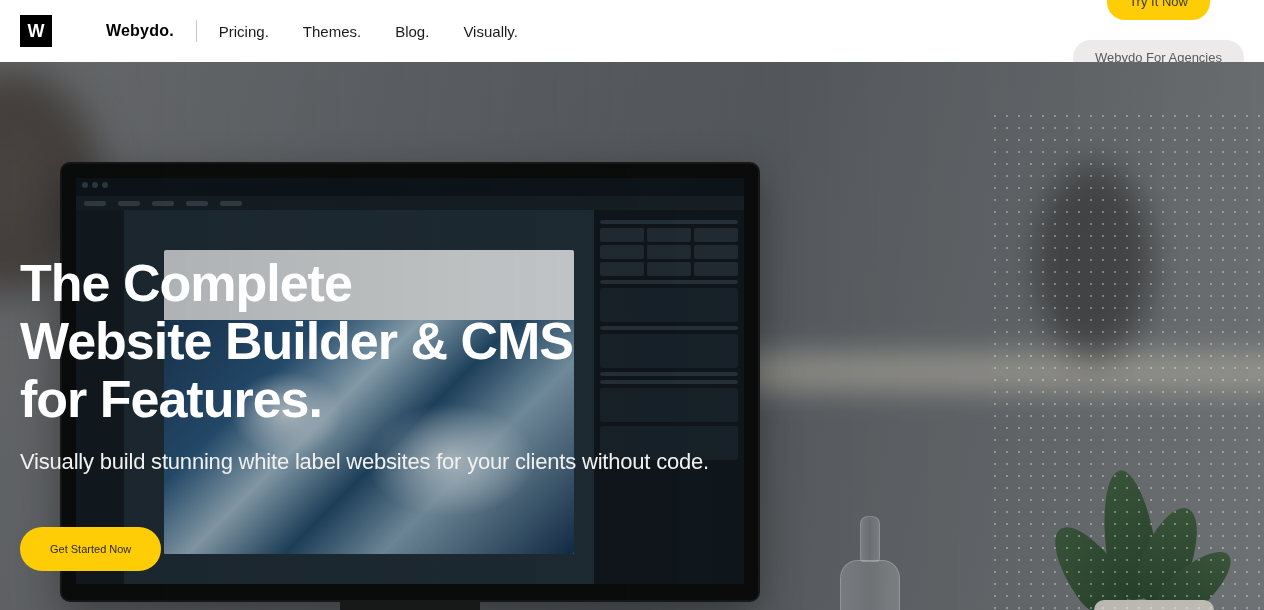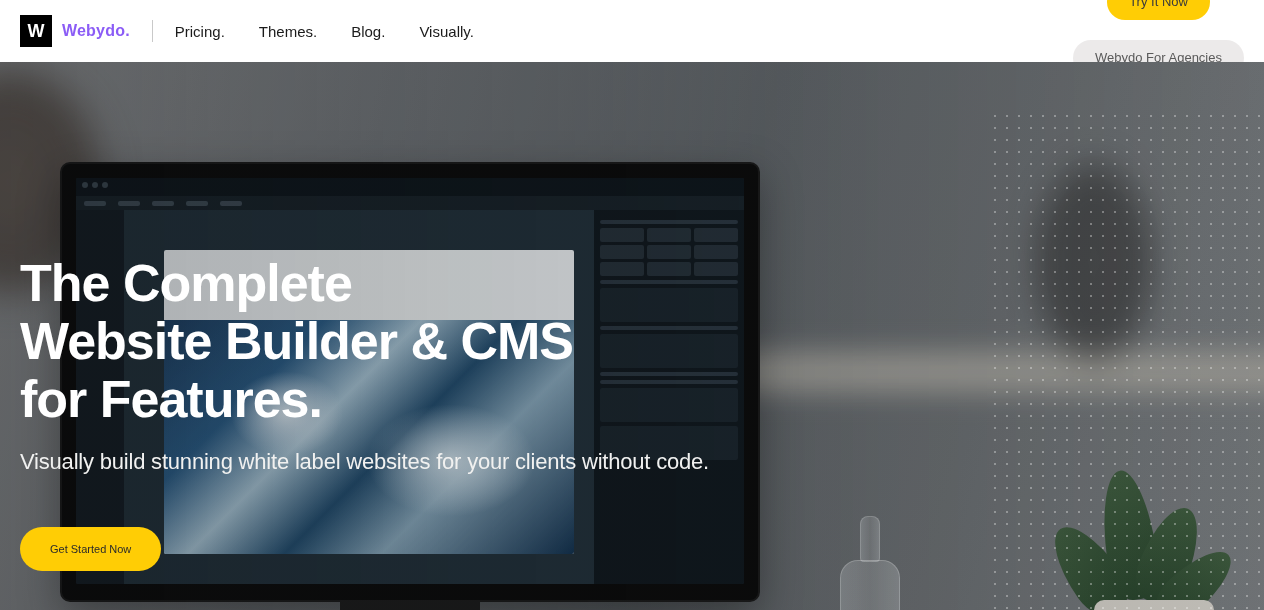--- a/index.html
+++ b/index.html
@@ -28,22 +28,23 @@
   display: flex;
   align-items: center;
   justify-content: center;
   font-weight: 700;
   font-size: 18px;
   margin-right: 10px;
 }
 .brand {
   font-weight: 700;
   font-size: 16px;
-  color: #8b5cf6;
+  color: #000000;
   letter-spacing: 0.2px;
+  margin-left: 44px;
 }
 .brand-sep {
   width: 1px;
   height: 22px;
   background: #c9c9c9;
   margin: 0 22px 0 22px;
 }
 .nav {
   display: flex;
   gap: 34px;

